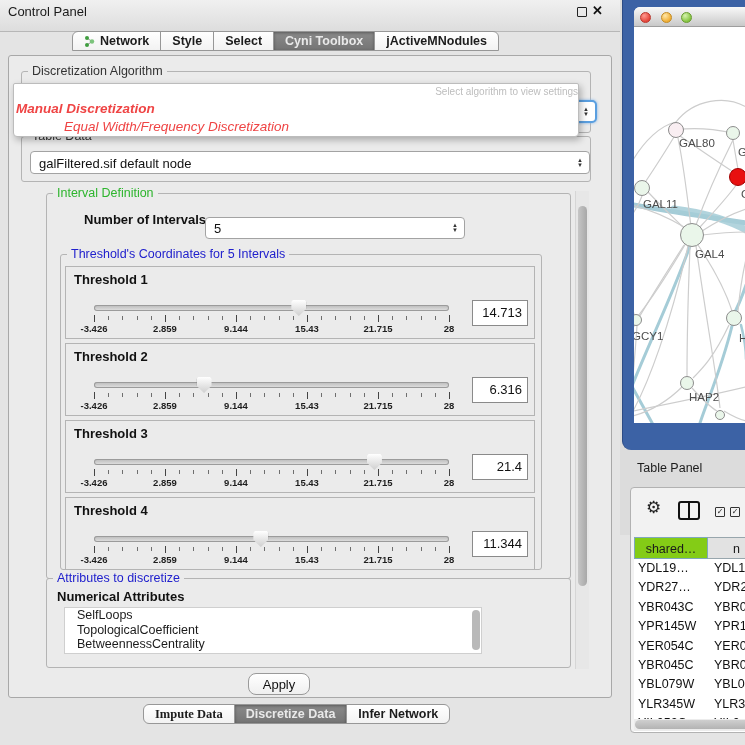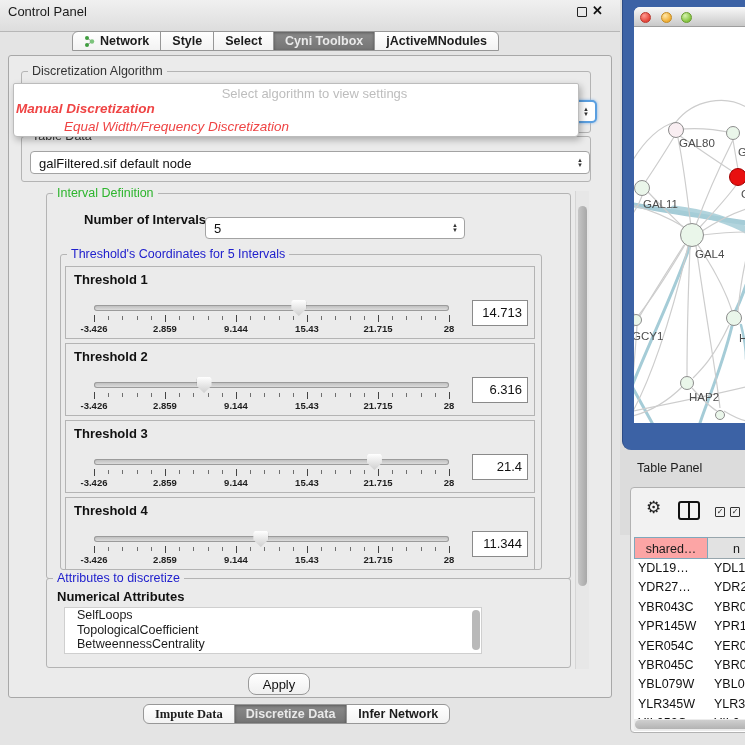--- a/index.html
+++ b/index.html
@@ -48,22 +48,22 @@
     display:flex; flex-direction:column; align-items:center; line-height:5px; font-size:6px; color:#333; }
 
   
   #algo-group { left:12px; top:15px; width:570px; height:62px; }
   #focused-combo { position:absolute; left:20px; top:44px; width:568px; height:23px;
     background:#fff; border:2px solid #5a9fe0; border-radius:5px;
     box-shadow:0 0 3px #7ab0e8; z-index:40; }
   #algo-popup { position:absolute; left:4px; top:27px; width:566px; height:54px;
     background:#fff; border:1px solid #bcbcbc; border-radius:2px 2px 4px 4px;
     box-shadow:2px 3px 7px rgba(0,0,0,.28); z-index:50; }
-  .popup-placeholder { position:absolute; left:0; right:0; top:2px; text-align:center;
-    font-size:13px; color:#bdbdbd;padding-left:37px; }
+  .popup-placeholder { position:absolute; left:0; right:0; top:2px; text-align:right;
+    font-size:10px; color:#bdbdbd;padding-left:37px; }
   .popup-opt { position:absolute; left:2px; font-size:13.5px; color:#ef4444; white-space:nowrap;font-style:italic; }
   .popup-opt.bold { font-weight:bold; }
 
   #tabledata-group { left:12px; top:80px; width:570px; height:46px; }
   #tabledata-combo { left:8px; top:14px; width:560px; height:23px; }
 
   
   #scrollview { position:absolute; left:6px; top:128px; width:558px; height:486px; overflow:hidden; }
   #interval-group { left:31px; top:9px; width:525px; height:386px; }
   #num-intervals-label { position:absolute; left:37px; top:18px; font-size:13px; font-weight:bold; color:#111; }
@@ -129,21 +129,21 @@
     background:#f2f2f2; border:1px solid #b2b2b2; border-radius:4px; overflow:hidden; }
   #tp-gear { position:absolute; left:15px; top:9px; font-size:17px; color:#222; }
   #tp-split { position:absolute; left:47px; top:13px; width:22px; height:19px;
     border:2px solid #111; border-radius:3px; }
   #tp-split:before { content:""; position:absolute; left:8px; top:0; width:2px; height:15px; background:#111; }
   .tp-cb { position:absolute; top:19px; width:10px; height:10px; border:1.5px solid #333;
     border-radius:1px; font-size:8px; line-height:8px; text-align:center; color:#222; }
   #tp-cb1 { left:84px; } #tp-cb2 { left:99px; }
   .tp-hdr { position:absolute; top:49px; height:22px; font-size:12.5px; color:#1b1b1b;
     line-height:22px; border:1px solid #98a6ad; }
-  #tp-hdr1 { left:3px; width:74px; background:#fca5a5; text-align:center; border-color:#7fa8bc; }
+  #tp-hdr1 { left:3px; width:74px; background:#84cc16; text-align:center; border-color:#7fa8bc; }
   #tp-hdr2 { left:77px; width:62px; background:#e2e2e2; padding-left:25px; border-left:none; }
   #tp-rows { position:absolute; left:3px; top:71px; width:136px; }
   .tp-row { height:19.4px; font-size:12.5px; color:#111; background:#fff; position:relative; }
   .tp-c1 { position:absolute; left:4px; top:2px; white-space:nowrap; }
   .tp-c2 { position:absolute; left:80px; top:2px; white-space:nowrap; }
   #tp-hscroll { position:absolute; left:3px; top:231px; width:130px; height:12px; background:#ececec; }
   #tp-hscroll .thumb { position:absolute; left:1px; top:1px; width:125px; height:9px;
     background:linear-gradient(#cfcfcf,#b3b3b3); border-radius:5px; }
 </style>
 </head>

